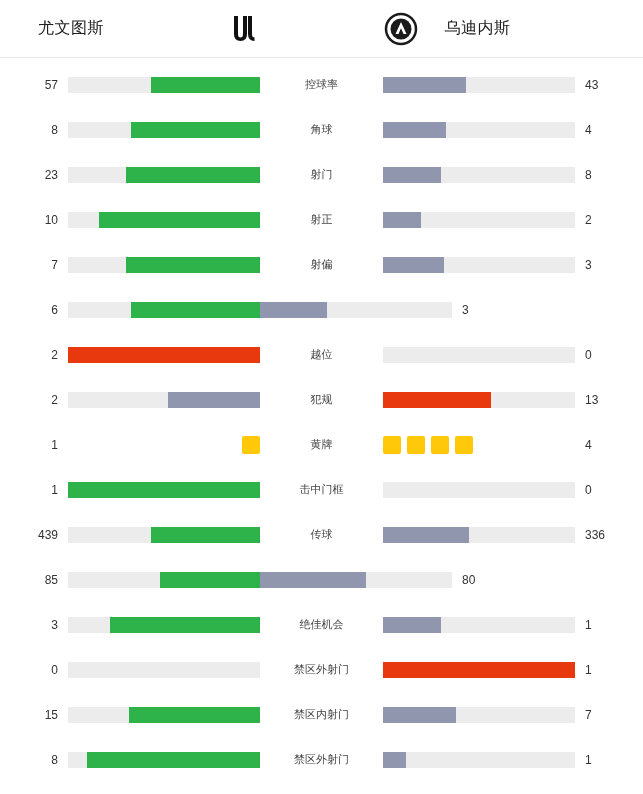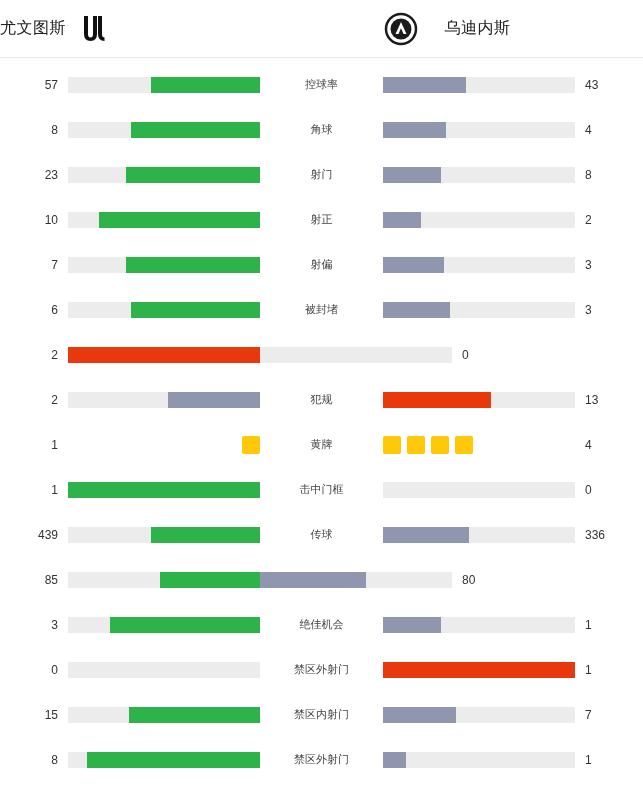--- a/index.html
+++ b/index.html
@@ -27,22 +27,23 @@
     justify-content: center;
     border-bottom: 1px solid #e9e9e9;
   }
   .team {
     display: flex;
     align-items: center;
     width: 50%;
     box-sizing: border-box;
   }
   .team.home {
-    justify-content: flex-start;
+    justify-content: space-between;
     padding-right: 62px;
+    padding-left: 38px;
   }
   .team.away {
     justify-content: flex-start;
     padding-left: 62px;
   }
   .team-name {
     font-size: 16px;
     color: #222222;
     letter-spacing: 0.5px;
   }
@@ -198,31 +199,31 @@
         <div class="bar right" style="background: rgb(236, 236, 236);">
           <div class="fill" style="width: 32%; background: rgb(143, 150, 173);"></div>
         </div>
         <div class="val right">3</div>
       </div>
       <div class="row">
         <div class="val left">6</div>
         <div class="bar left" style="background: rgb(236, 236, 236);">
           <div class="fill" style="width: 67%; background: rgb(46, 179, 74);"></div>
         </div>
-        <div class="label">被封堵</div>
         <div class="bar right" style="background: rgb(236, 236, 236);">
           <div class="fill" style="width: 35%; background: rgb(143, 150, 173);"></div>
         </div>
         <div class="val right">3</div>
       </div>
       <div class="row">
         <div class="val left">2</div>
         <div class="bar left" style="background: rgb(236, 236, 236);">
           <div class="fill" style="width: 100%; background: rgb(232, 56, 13);"></div>
         </div>
+        <div class="label">越位</div>
         <div class="bar right" style="background: rgb(236, 236, 236);">
           <div class="fill" style="width: 0%; background: rgb(143, 150, 173);"></div>
         </div>
         <div class="val right">0</div>
       </div>
       <div class="row">
         <div class="val left">2</div>
         <div class="bar left" style="background: rgb(236, 236, 236);">
           <div class="fill" style="width: 48%; background: rgb(143, 150, 173);"></div>
         </div>

